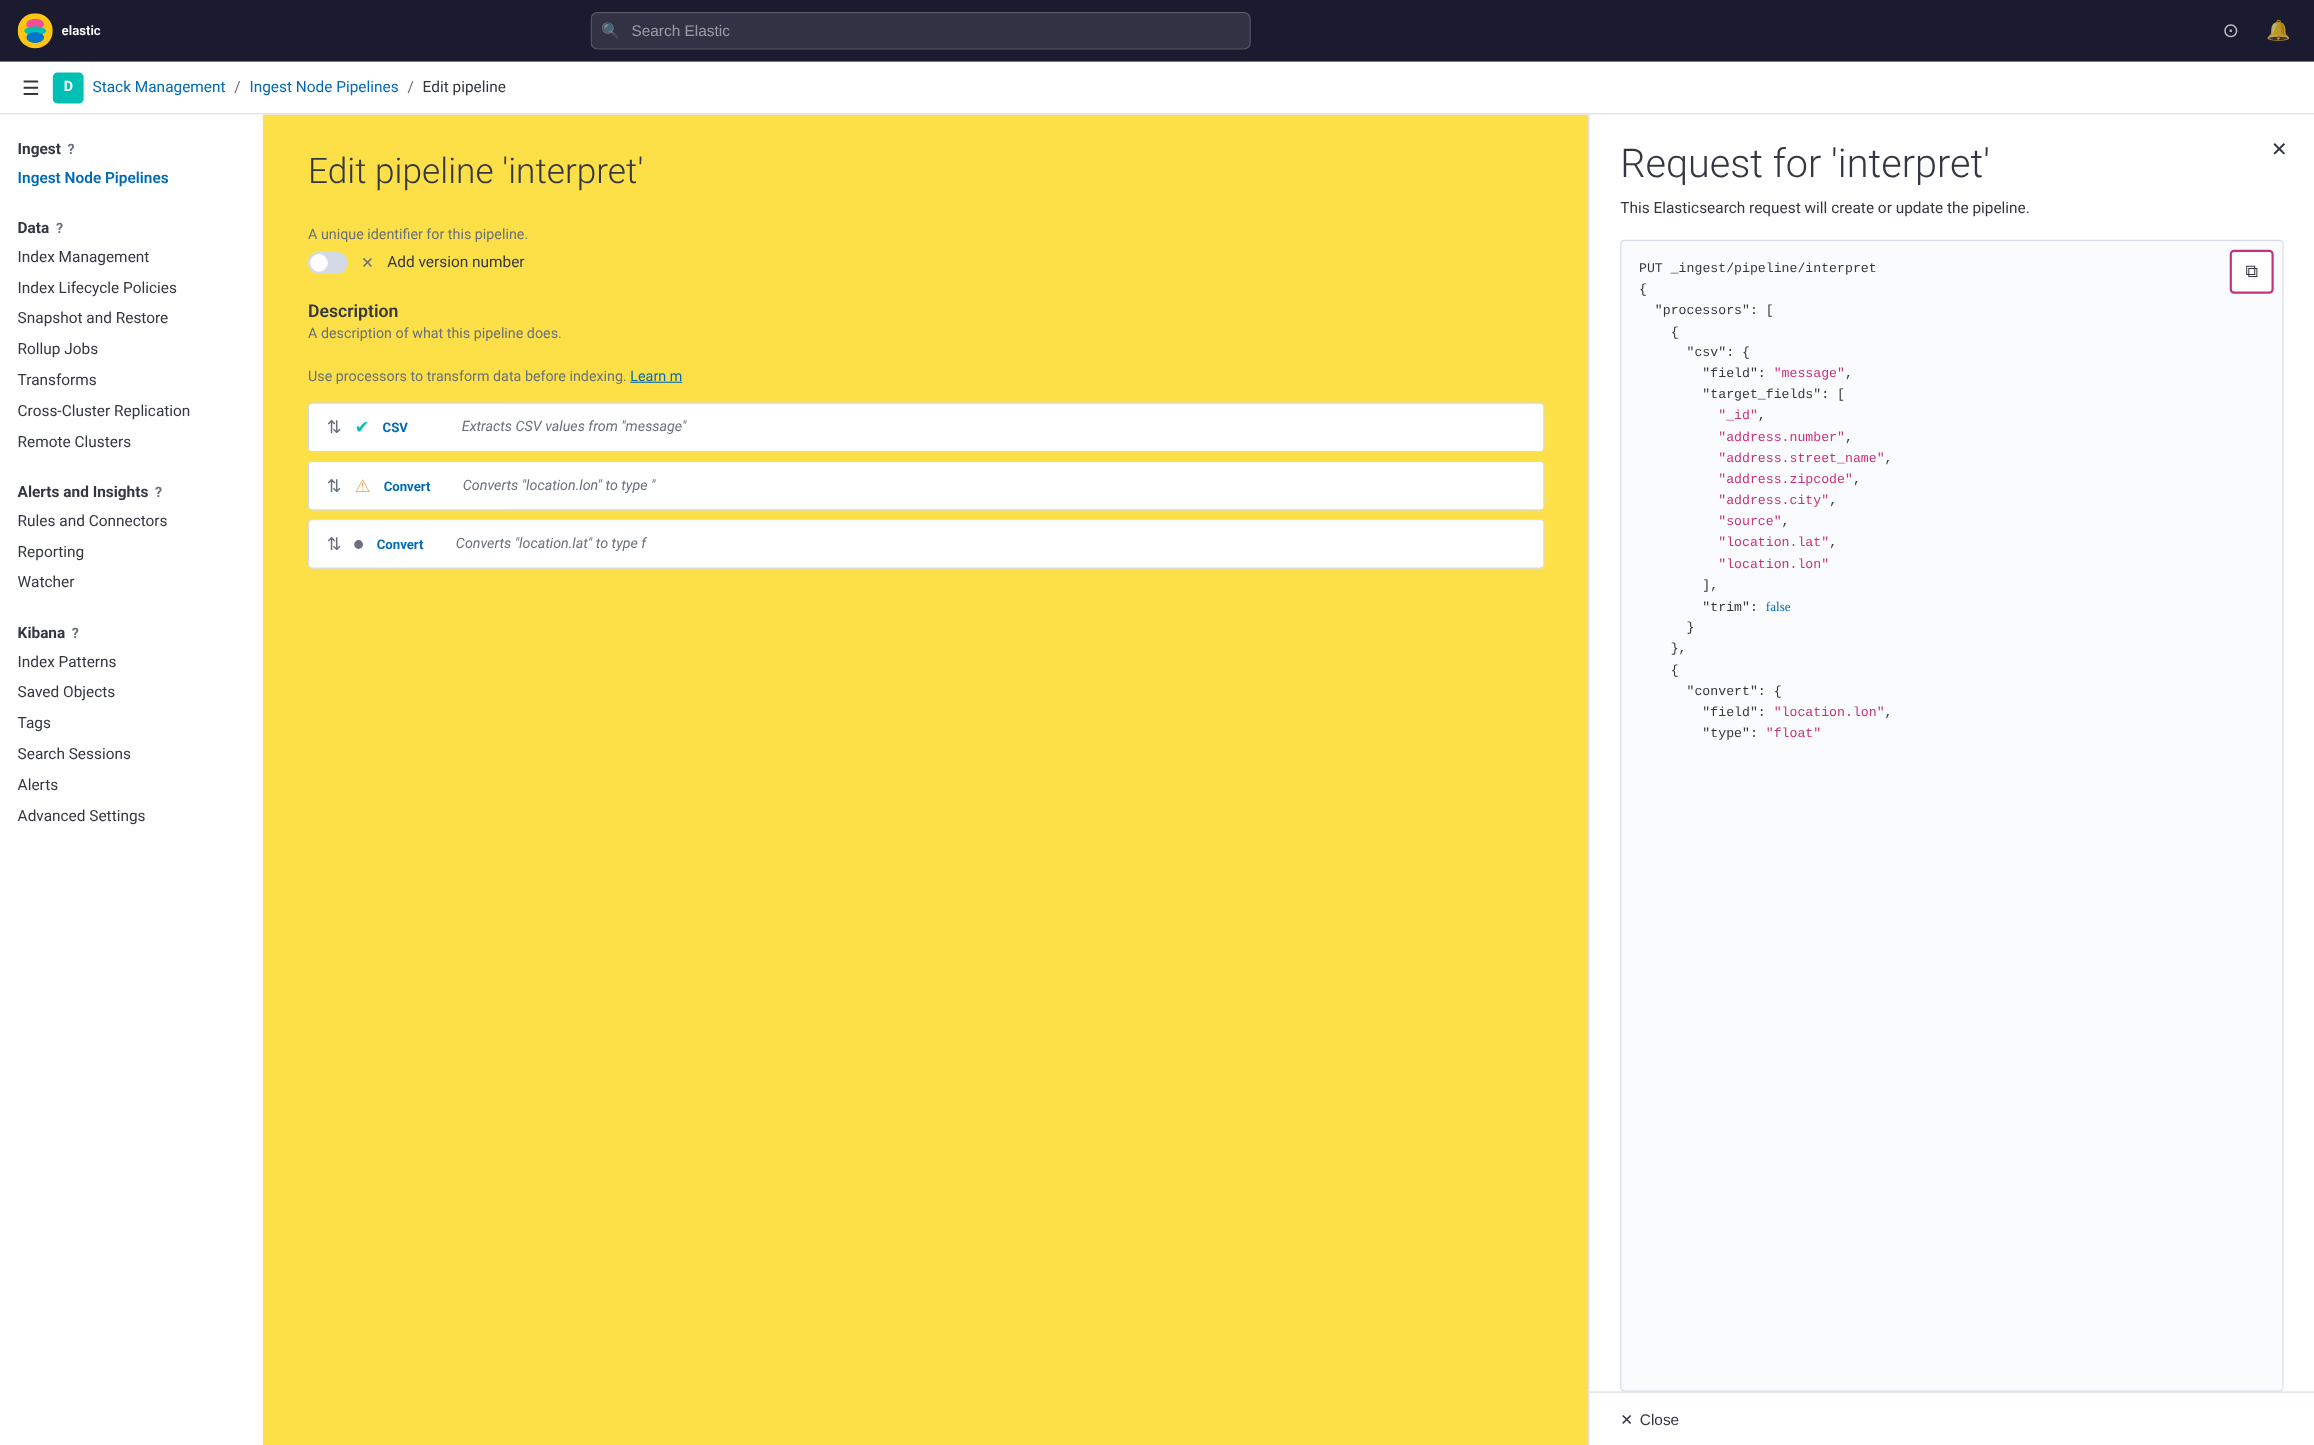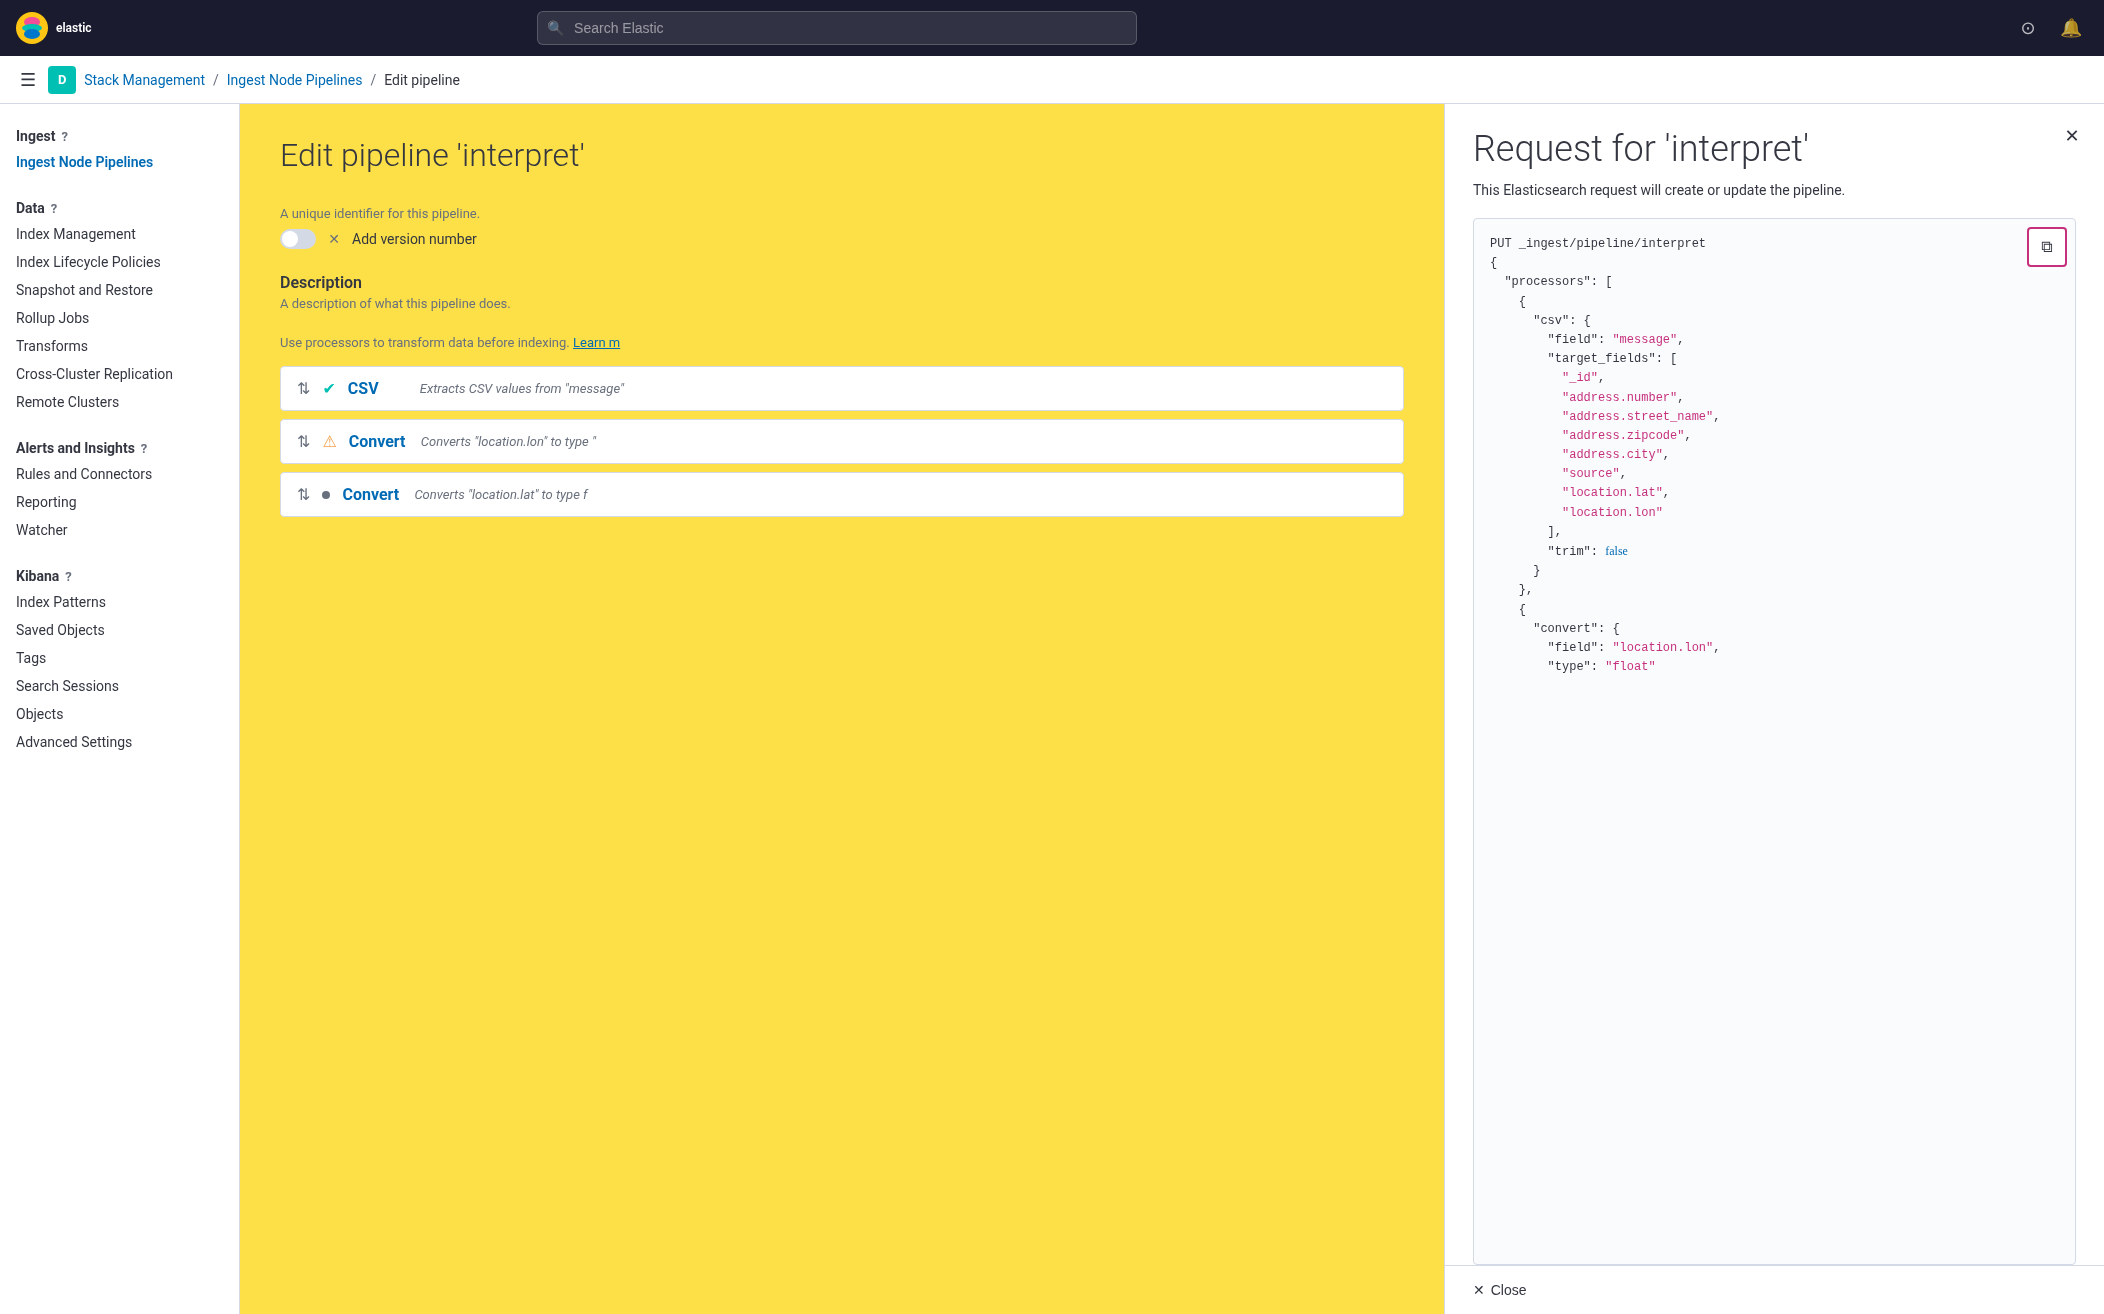--- a/index.html
+++ b/index.html
@@ -249,21 +249,21 @@
       padding: 12px 16px;
       margin-bottom: 8px;
       display: flex;
       align-items: center;
       gap: 12px;
     }
     .drag-handle { color: #69707d; font-size: 16px; cursor: grab; }
     .status-check { color: #00bfb3; font-size: 16px; }
     .status-warn { color: #f1a34e; font-size: 16px; }
     .status-dot { width: 8px; height: 8px; background: #69707d; border-radius: 50%; }
-    .processor-type { font-weight: 700; color: #006bb4; font-size: 16px; min-width: 60px; }
+    .processor-type { font-weight: 700; color: #006bb4; font-size: 12px; min-width: 60px; }
     .processor-desc { color: #69707d; font-size: 13px; font-style: italic; }
 
     
     .request-panel {
       width: 660px;
       min-width: 660px;
       background: white;
       border-left: 1px solid #d3dae6;
       display: flex;
       flex-direction: column;
@@ -430,21 +430,21 @@
     <div class="sidebar-divider"></div>
 
     <div class="sidebar-section-title">
       <span>Kibana</span>
       <span class="help-icon">?</span>
     </div>
     <a href="#" class="sidebar-item">Index Patterns</a>
     <a href="#" class="sidebar-item">Saved Objects</a>
     <a href="#" class="sidebar-item">Tags</a>
     <a href="#" class="sidebar-item">Search Sessions</a>
-    <a href="#" class="sidebar-item">Objects</a>
+    <a href="#" class="sidebar-item">Alerts</a>
     <a href="#" class="sidebar-item">Advanced Settings</a>
   </aside>
 
   <div class="content-area">
 
     <div class="edit-panel">
       <h1>Edit pipeline 'interpret'</h1>
 
       <div class="form-section">
         <div class="form-hint">A unique identifier for this pipeline.</div>

